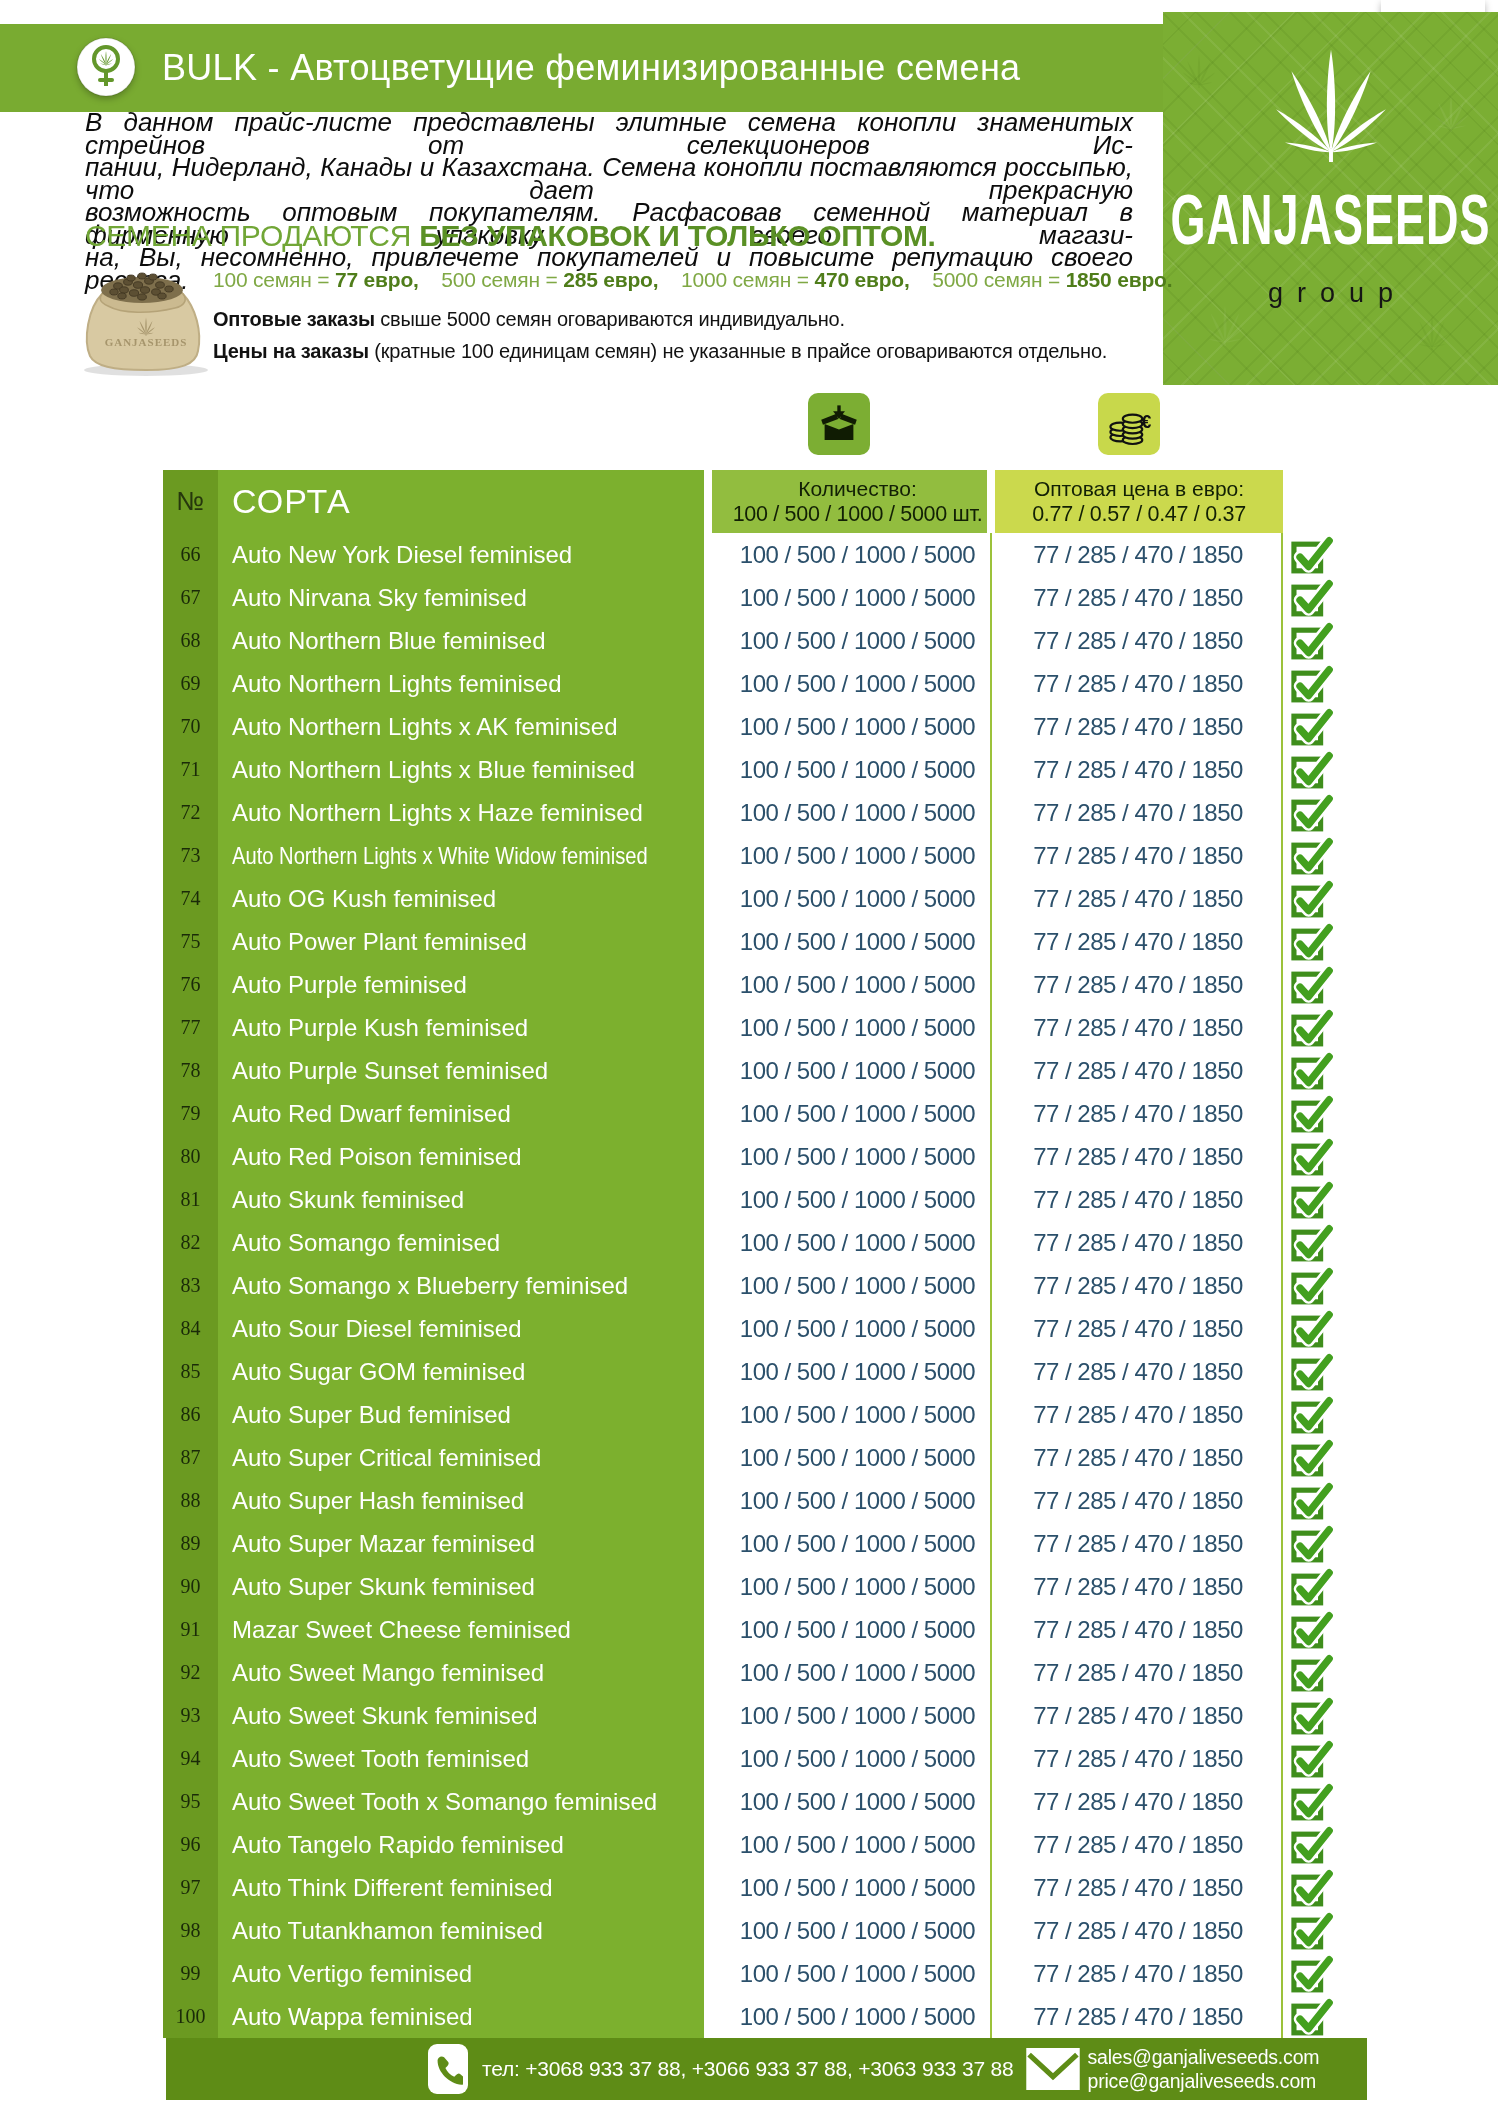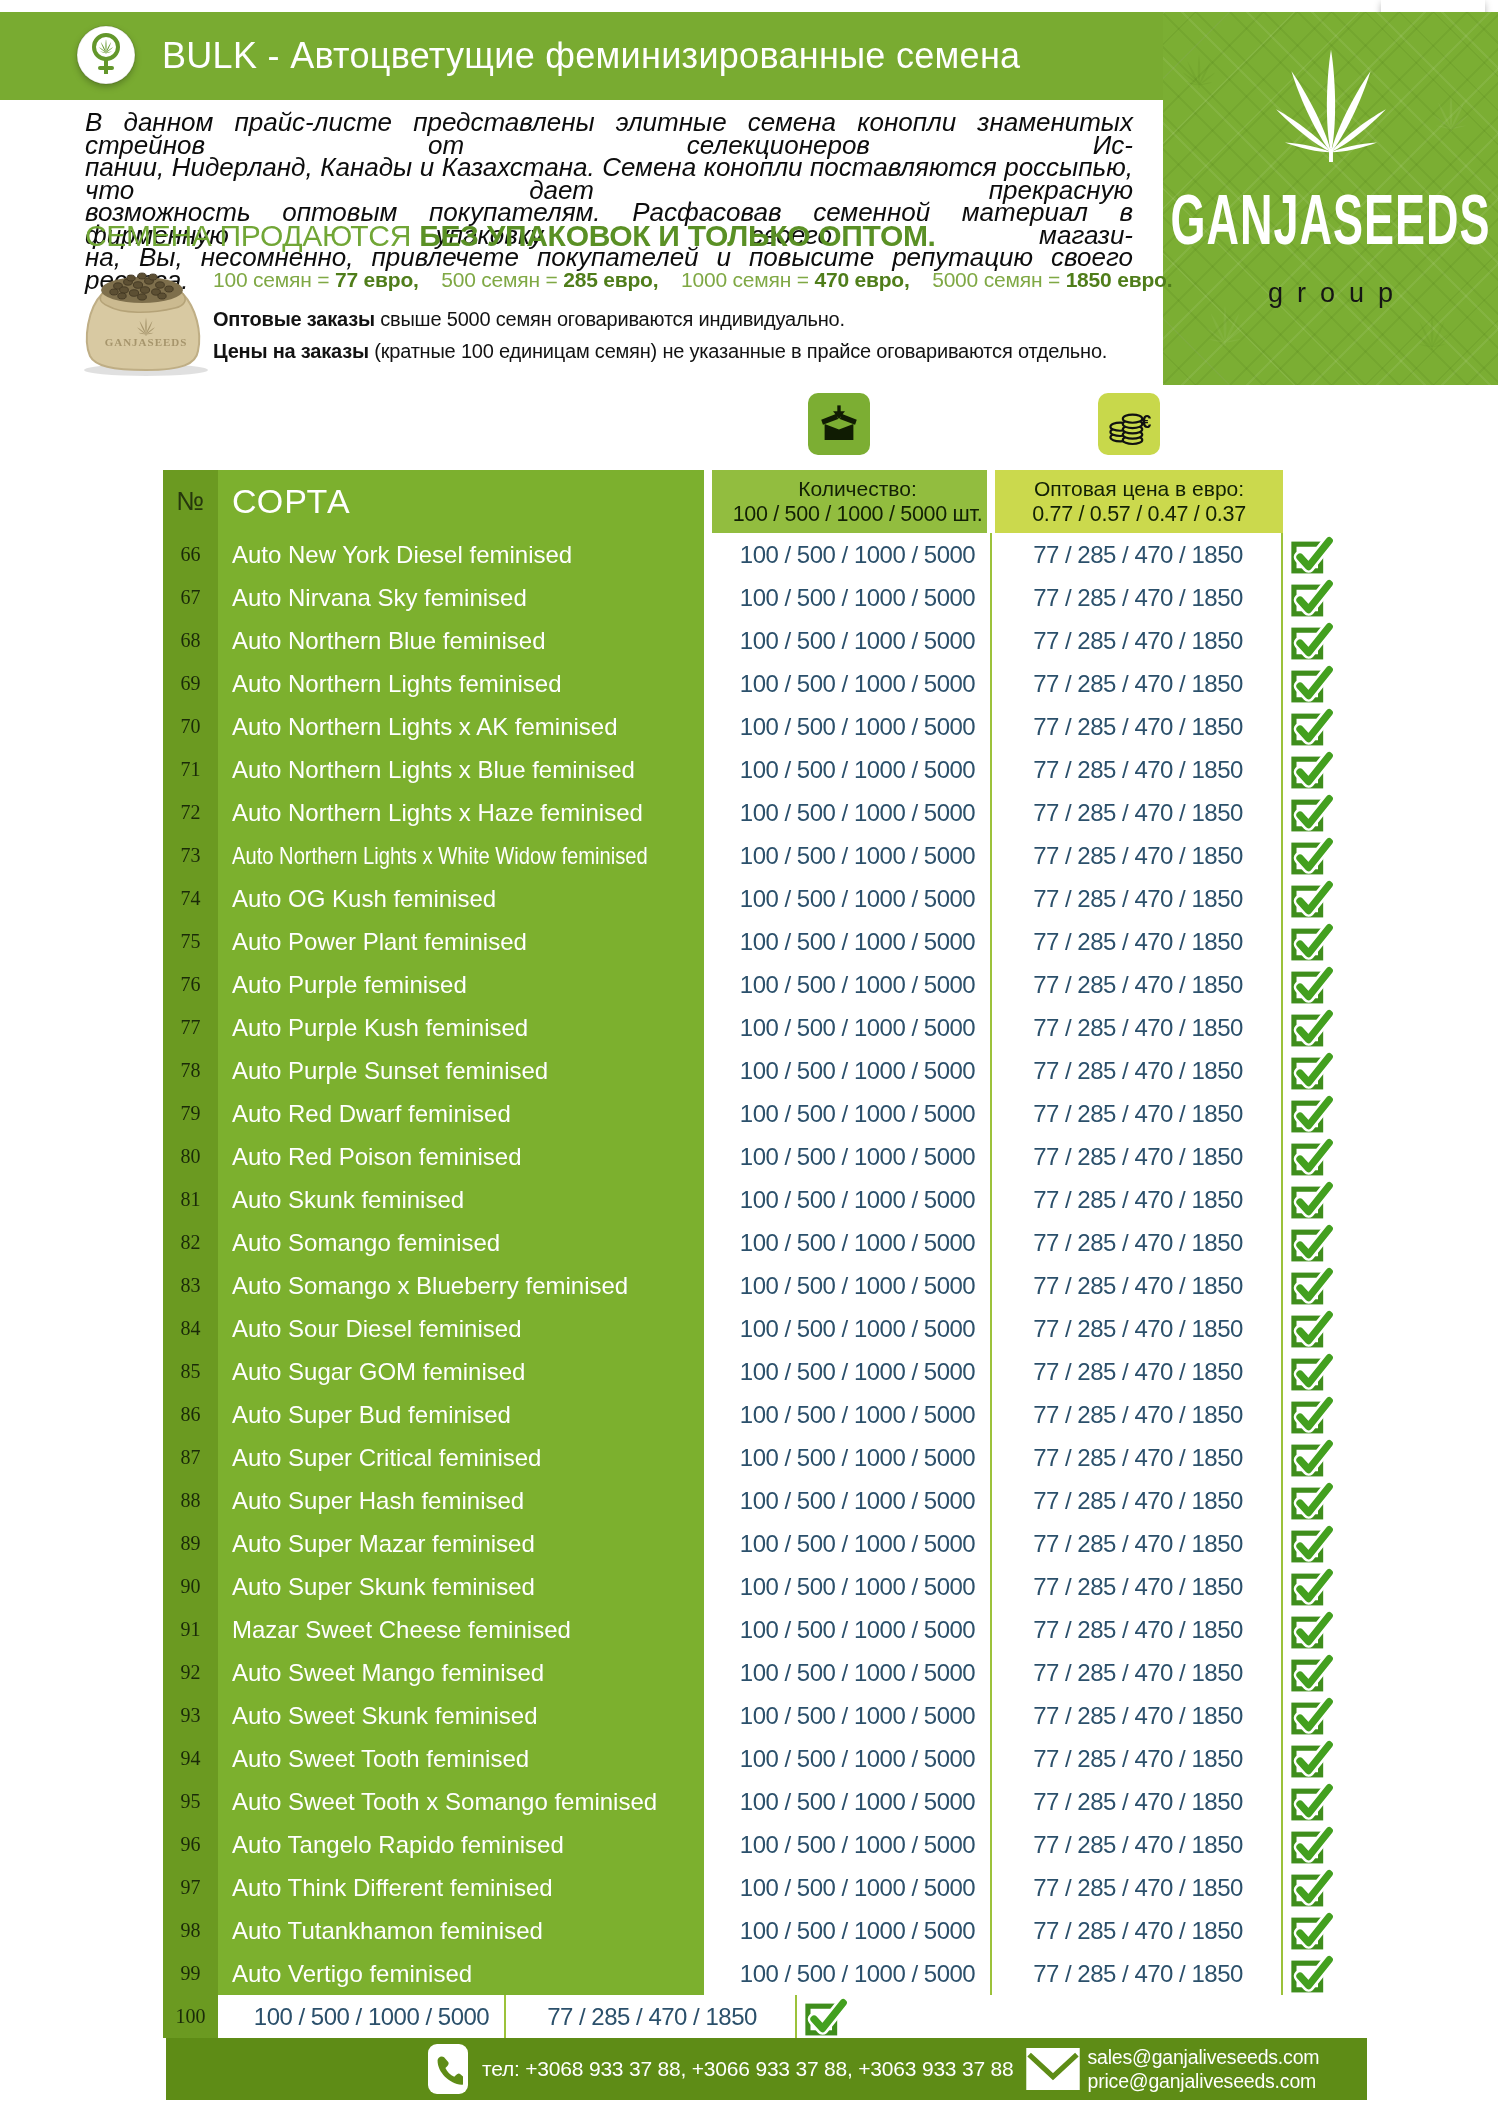--- a/index.html
+++ b/index.html
@@ -2,21 +2,21 @@
 <html><head>
 <meta charset="utf-8">
 <style>
   html,body{margin:0;padding:0;}
   body{
     width:1500px;height:2122px;position:relative;background:#fff;
     font-family:"Liberation Sans", sans-serif;overflow:hidden;
     -webkit-font-smoothing:antialiased;
   }
   
-  .header-bar{position:absolute;left:0;top:12px;width:1351px;height:88px;background:#79AB31;}
+  .header-bar{position:absolute;left:0;top:24px;width:1351px;height:88px;background:#79AB31;}
   .header-circle{position:absolute;left:74px;top:12px;width:64px;height:64px;filter:drop-shadow(0 3px 3px rgba(0,0,0,.25));}
   .header-title{position:absolute;left:162px;top:0;height:88px;display:flex;align-items:center;
     color:#fff;font-size:36px;letter-spacing:.3px;white-space:nowrap;}
   .price-badge{position:absolute;left:1381px;top:0;width:104px;height:68px;background:#fff;
     display:flex;align-items:center;justify-content:center;color:#5F9A23;font-weight:bold;
     font-size:31px;letter-spacing:1px;box-shadow:0 3px 7px rgba(0,0,0,.28);}
   
   .logo-panel{position:absolute;left:1163px;top:12px;width:335px;height:373px;overflow:hidden;
     background-color:#7BAE33;
     background-image:
@@ -738,20 +738,23 @@
         <div class="dgap g2"></div>
         <div class="cell cprice">77 / 285 / 470 / 1850</div>
         <div class="cell ccheck">
           <svg class="check-svg" viewBox="0 0 50 50">
             <use href="#sym-check"></use>
           </svg>
         </div>
       </div>
       <div class="trow">
         <div class="cell cnum">100</div>
+        <div class="cell cname">
+          <span class="nm">Auto Wappa feminised</span>
+        </div>
         <div class="dgap g1"></div>
         <div class="cell cqty">100 / 500 / 1000 / 5000</div>
         <div class="dgap g2"></div>
         <div class="cell cprice">77 / 285 / 470 / 1850</div>
         <div class="cell ccheck">
           <svg class="check-svg" viewBox="0 0 50 50">
             <use href="#sym-check"></use>
           </svg>
         </div>
       </div>

